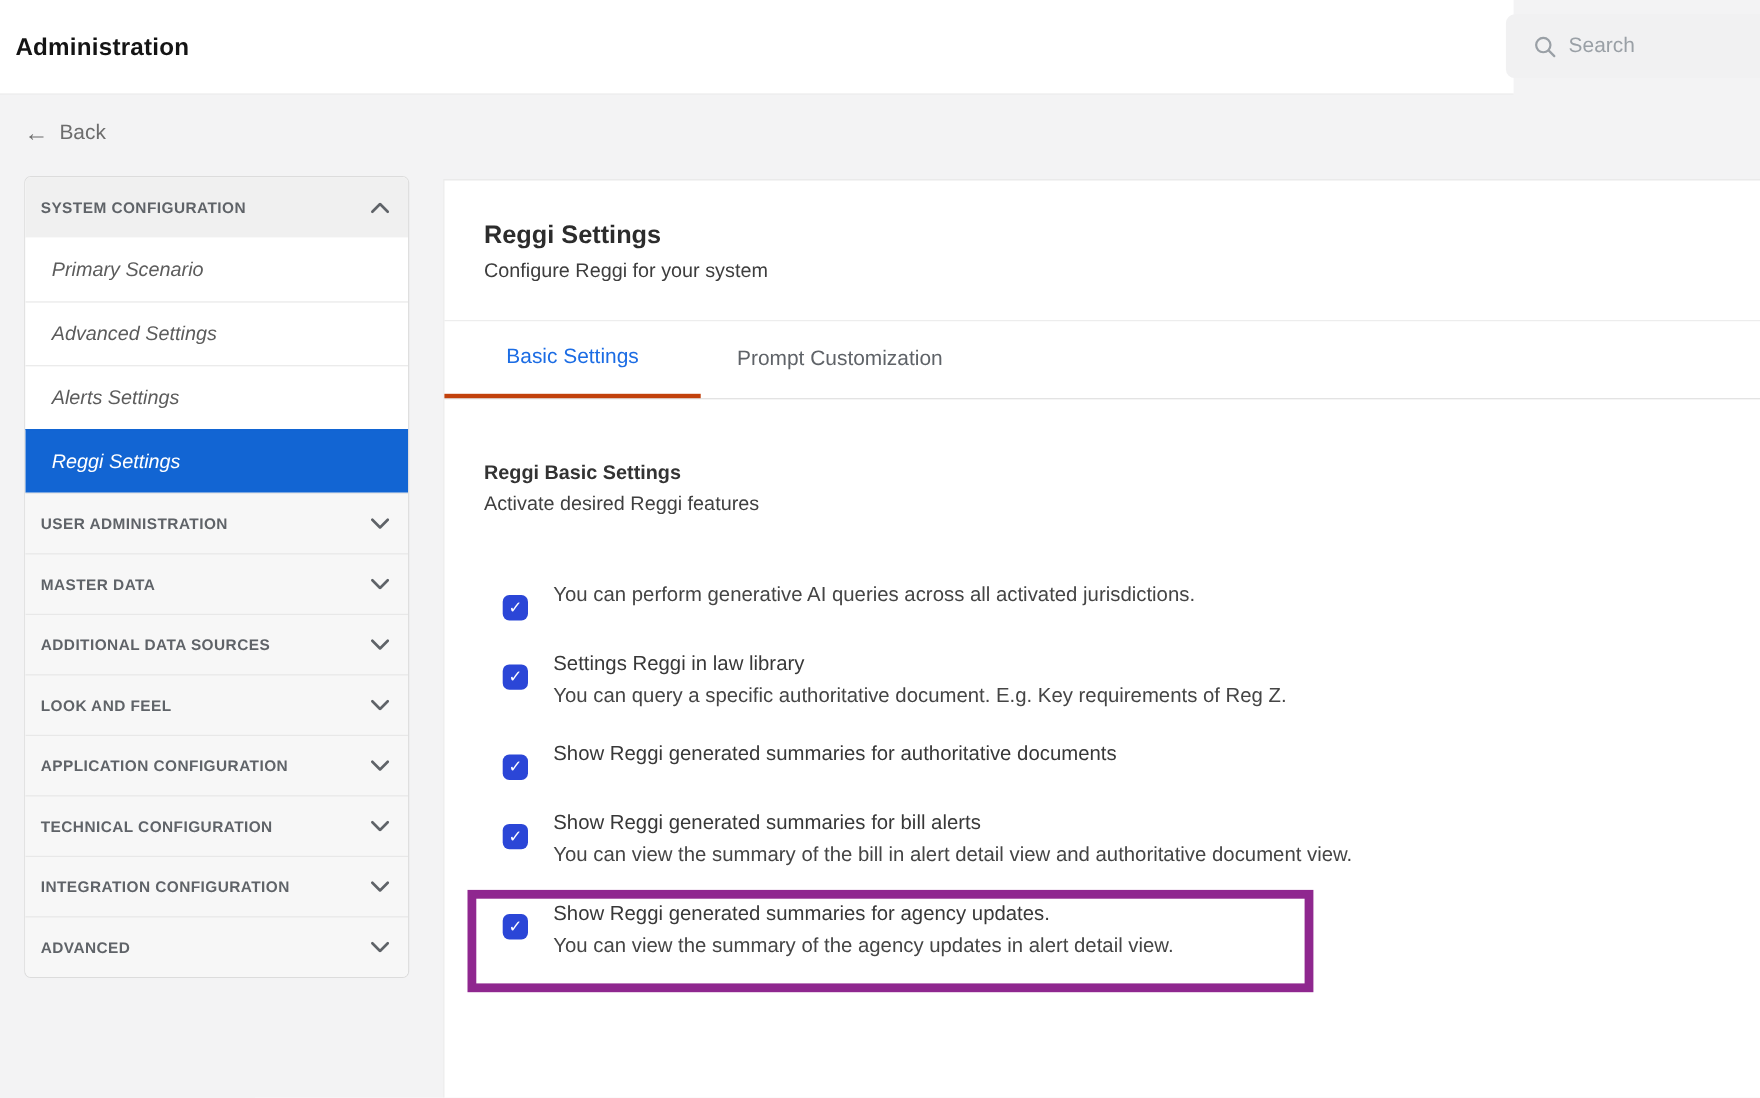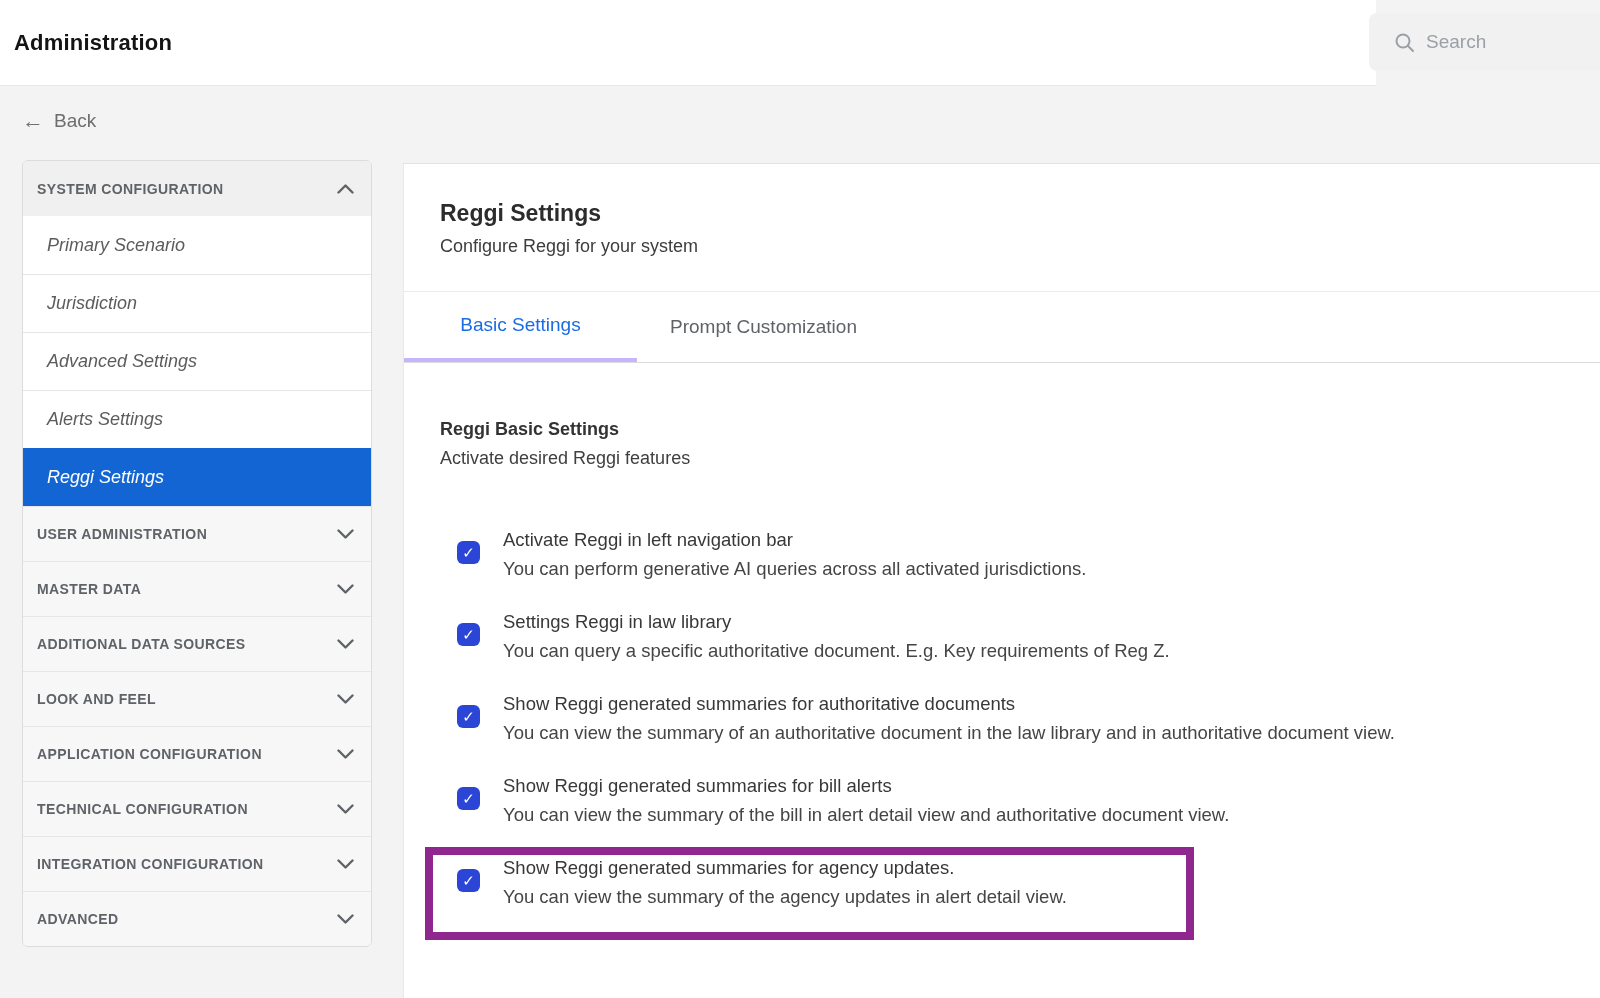--- a/index.html
+++ b/index.html
@@ -68,21 +68,21 @@
   .panel-header .title { font-size:23px; font-weight:bold; color:#2c2c2c; }
   .panel-header .subtitle { font-size:18px; color:#3d3d3d; margin-top:9px; }
 
   .tabbar { height:71px; display:flex; border-bottom:1px solid #dcdcdc; }
   .tab {
     height:100%; display:flex; align-items:center; justify-content:center;
     font-size:19px; cursor:pointer;
   }
   .tab.active {
     width:233px; color:var(--tab-active);
-    border-bottom:4px solid #c4b5fd;
+    border-bottom:4px solid #c2410c;
   }
   .tab.inactive { width:253px; color:#5f6368; }
 
   .content { padding:56px 0 0 36px; }
   .section-title { font-size:18px; font-weight:bold; color:#333333; }
   .section-sub   { font-size:18px; color:#3f3f3f; margin-top:8px; }
 
   .rows { margin-top:56px; margin-left:17px; }
   .row {
     position:relative; display:flex; gap:23px;
@@ -124,23 +124,20 @@
 <nav class="sidebar">
   <div class="s-header expanded">
     <span>SYSTEM CONFIGURATION</span>
     <svg class="chev" width="17" height="10" viewBox="0 0 17 10">
       <polyline points="1.5,8.5 8.5,1.5 15.5,8.5" fill="none" stroke="#5f6368" stroke-width="2.4" stroke-linecap="round" stroke-linejoin="round"></polyline>
     </svg>
   </div>
 
   <div class="s-item">
     <span>Primary Scenario</span>
-  </div>
-  <div class="s-item">
-    <span>Jurisdiction</span>
   </div>
   <div class="s-item">
     <span>Advanced Settings</span>
   </div>
   <div class="s-item">
     <span>Alerts Settings</span>
   </div>
   <div class="s-item selected">
     <span>Reggi Settings</span>
   </div>
@@ -213,38 +210,36 @@
 
   <div class="content">
     <div class="section-title">Reggi Basic Settings</div>
     <div class="section-sub">Activate desired Reggi features</div>
 
     <div class="rows">
 
       <div class="row">
         <span class="checkbox">✓</span>
         <div class="row-text">
-          <div class="t">Activate Reggi in left navigation bar</div>
           <div class="d">You can perform generative AI queries across all activated jurisdictions.</div>
         </div>
       </div>
 
       <div class="row">
         <span class="checkbox">✓</span>
         <div class="row-text">
           <div class="t">Settings Reggi in law library</div>
           <div class="d">You can query a specific authoritative document. E.g. Key requirements of Reg Z.</div>
         </div>
       </div>
 
       <div class="row">
         <span class="checkbox">✓</span>
         <div class="row-text">
           <div class="t">Show Reggi generated summaries for authoritative documents</div>
-          <div class="d">You can view the summary of an authoritative document in the law library and in authoritative document view.</div>
         </div>
       </div>
 
       <div class="row">
         <span class="checkbox">✓</span>
         <div class="row-text">
           <div class="t">Show Reggi generated summaries for bill alerts</div>
           <div class="d">You can view the summary of the bill in alert detail view and authoritative document view.</div>
         </div>
       </div>

